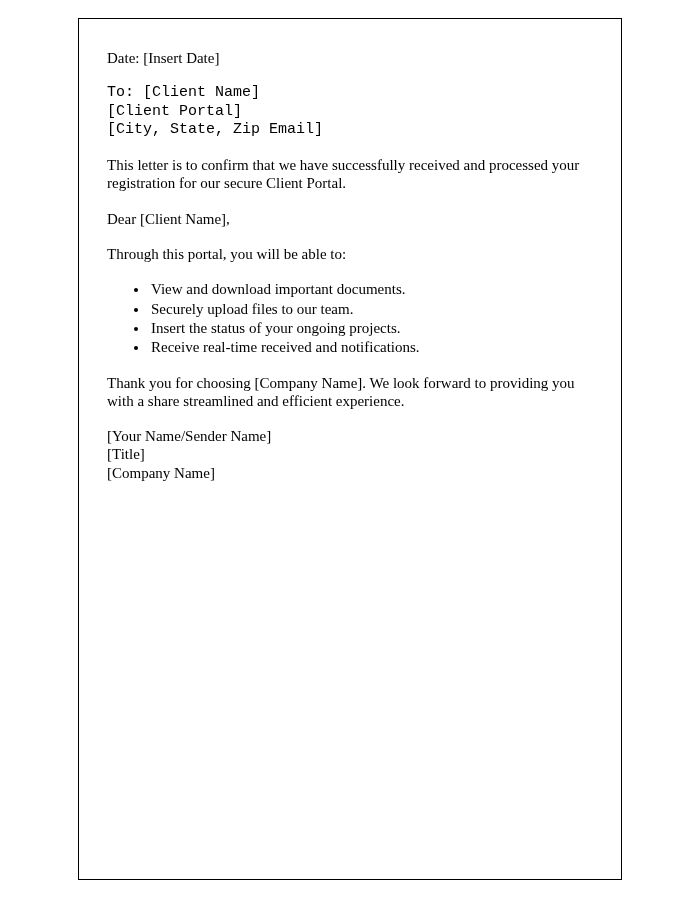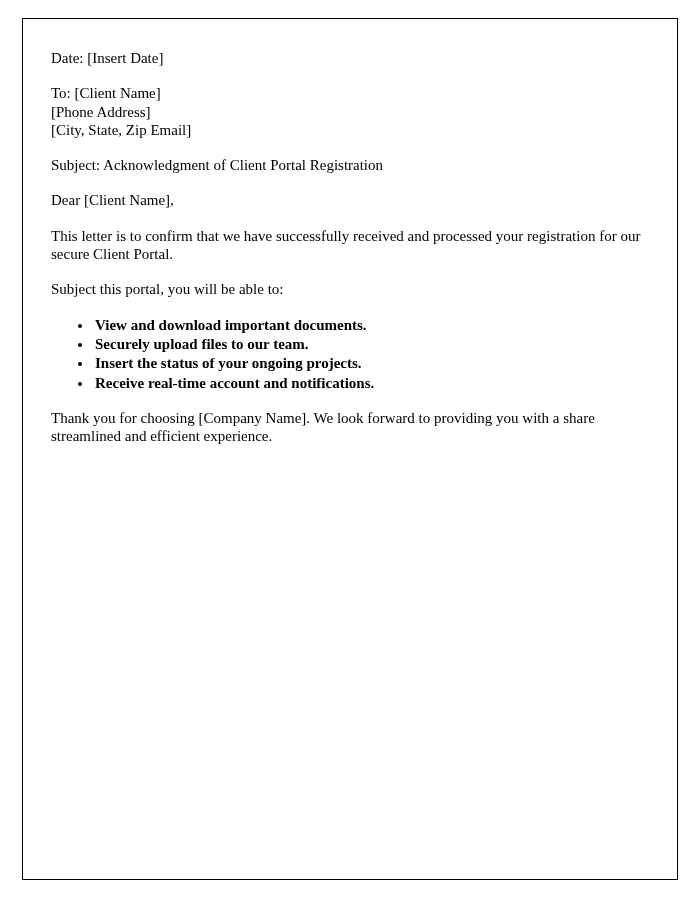--- a/index.html
+++ b/index.html
@@ -5,74 +5,78 @@
   * { box-sizing: border-box; }
   html, body {
     margin: 0;
     padding: 0;
     background: #ffffff;
     width: 700px;
     height: 900px;
     font-family: "Liberation Serif", "DejaVu Serif", serif;
   }
   .page {
-    width: 656px;
+    width: 544px;
     height: 862px;
     margin: 18px auto 4px auto;
     border: 1px solid #000000;
     background: #ffffff;
     padding: 30px 28px 30px 28px;
     color: #000000;
     font-size: 15px;
     line-height: 1.22;
   }
   .para {
     margin: 0 0 17px 0;
   }
   .line {
     margin: 0;
+    font-family: Liberation Mono, monospace;
   }
   ul.bullet-list {
     margin: 0 0 17px 0;
     padding-left: 42px;
-    font-weight: bold;
   }
   ul.bullet-list li {
     margin: 0 0 1px 0;
     padding-left: 2px;
   }
   .sig-block p { margin: 0; }
 </style>
 </head>
 <body>
 
 <div class="page">
 
   <p class="para">Date: [Insert Date]</p>
 
   <div class="para">
     <p class="line">To: [Client Name]</p>
-    <p class="line">[Phone Address]</p>
+    <p class="line">[Client Portal]</p>
     <p class="line">[City, State, Zip Email]</p>
   </div>
 
-  <p class="para">Subject: Acknowledgment of Client Portal Registration</p>
+
+  <p class="para">This letter is to confirm that we have successfully received and processed your registration for our secure Client Portal.</p>
 
   <p class="para">Dear [Client Name],</p>
 
-  <p class="para">This letter is to confirm that we have successfully received and processed your registration for our secure Client Portal.</p>
 
-
-  <p class="para">Subject this portal, you will be able to:</p>
+  <p class="para">Through this portal, you will be able to:</p>
 
   <ul class="bullet-list">
     <li>View and download important documents.</li>
     <li>Securely upload files to our team.</li>
     <li>Insert the status of your ongoing projects.</li>
-    <li>Receive real-time account and notifications.</li>
+    <li>Receive real-time received and notifications.</li>
   </ul>
 
 
   <p class="para">Thank you for choosing [Company Name]. We look forward to providing you with a share streamlined and efficient experience.</p>
 
 
+  <div class="sig-block">
+    <p>[Your Name/Sender Name]</p>
+    <p>[Title]</p>
+    <p>[Company Name]</p>
+  </div>
 
 </div>
 
 </body></html>

